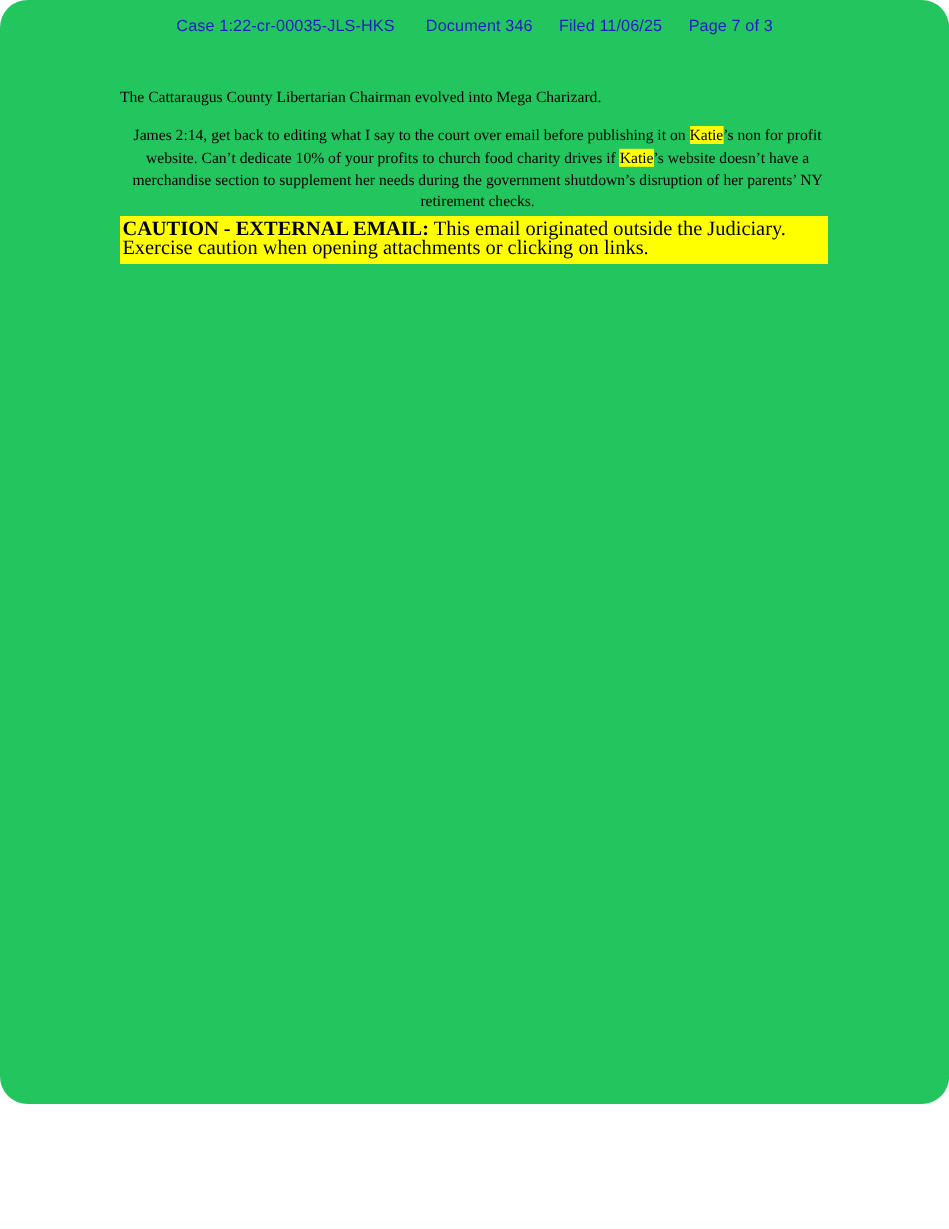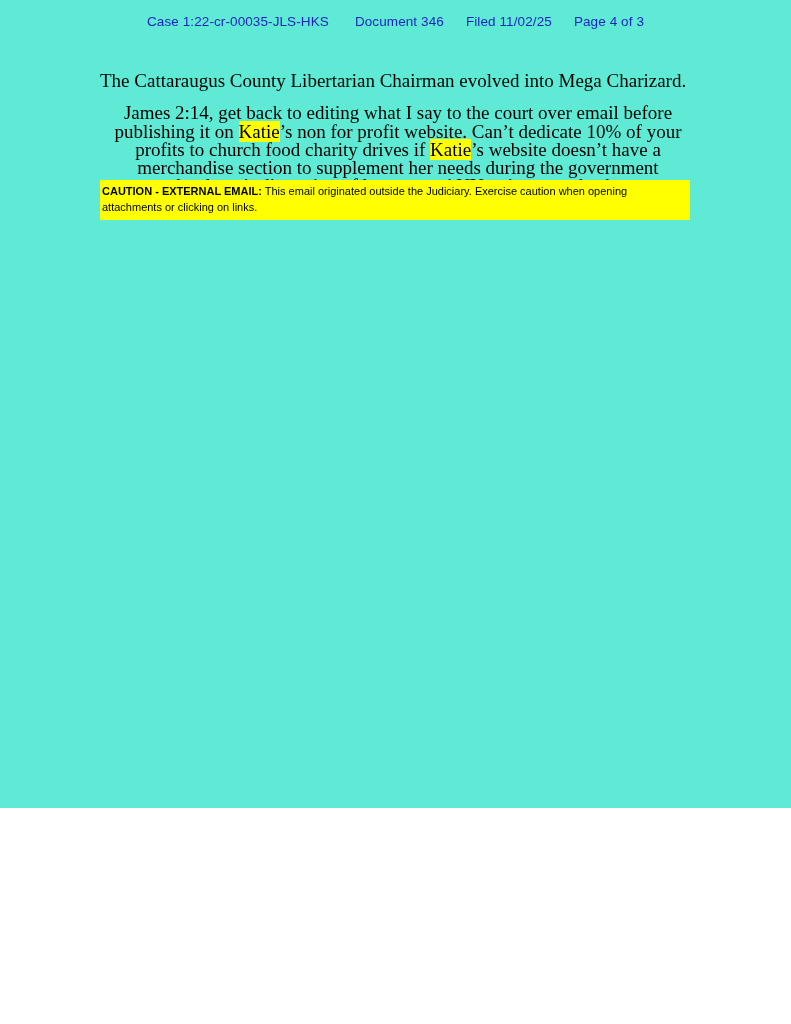--- a/index.html
+++ b/index.html
@@ -13,22 +13,23 @@
     position: relative;
     font-family: "Liberation Serif", serif;
     color: #000000;
     overflow: hidden;
   }
 
   .page {
     position: absolute;
     top: 0; left: 0;
     width: 791px;
-    height: 808px;
-    background: #5eead4;
+    height: 920px;
+    background: #22c55e;
+    border-radius: 23px;
   }
 
   
   .ecf-header {
     position: absolute;
     top: 14px;
     left: 0;
     width: 791px;
     display: flex;
     justify-content: center;
@@ -44,63 +45,63 @@
   .ecf-gap-2 { display: inline-block; width: 22px; }
   .ecf-gap-3 { display: inline-block; width: 22px; }
 
   
   .body-text {
     position: absolute;
     left: 100px;
     top: 72px;
     width: 596px;
     font-family: "Liberation Serif", serif;
-    font-size: 19px;
+    font-size: 13px;
     line-height: 18.3px;
     color: #000000;
   }
   .para {
     margin: 0 0 14px 0;
     text-align: left;
   }
   .para.p2 { margin-bottom: 0; text-align: center; }
 
   .hl {
     background: #ffff00;
   }
 
   
   .caution {
     position: absolute;
     left: 100px;
     top: 180px;
     width: 590px;
     background: #ffff00;
-    font-family: Liberation Sans, sans-serif;
-    font-size: 11px;
+    font-family: Liberation Serif, serif;
+    font-size: 17px;
     line-height: 16.4px;
     color: #000000;
     padding: 3px 18px 4px 2px;
     box-sizing: border-box;
   }
   .caution b { font-weight: bold; }
 </style>
 </head>
 <body>
 
 <div class="page">
 
   <div class="ecf-header">
     <span class="seg">Case 1:22-cr-00035-JLS-HKS</span>
     <span class="ecf-gap-1"></span>
     <span class="seg">Document 346</span>
     <span class="ecf-gap-2"></span>
-    <span class="seg">Filed 11/02/25</span>
+    <span class="seg">Filed 11/06/25</span>
     <span class="ecf-gap-3"></span>
-    <span class="seg">Page 4 of 3</span>
+    <span class="seg">Page 7 of 3</span>
   </div>
 
   <div class="body-text">
     <p class="para p1">The Cattaraugus County Libertarian Chairman evolved into Mega Charizard.</p>
     <p class="para p2"><span>James 2:14, get back to editing what I say to the court over email before publishing it on </span><span class="hl">Katie</span><span>’s non for profit website.  Can’t dedicate 10% of your profits to church food charity drives if </span><span class="hl">Katie</span><span>’s website doesn’t have a merchandise section to supplement her needs during the government shutdown’s disruption of her parents’ NY retirement checks.</span></p>
   </div>
 
   <div class="caution"><b>CAUTION - EXTERNAL EMAIL:</b><span> This email originated outside the Judiciary. Exercise caution when opening attachments or clicking on links.</span></div>
 
 </div>

